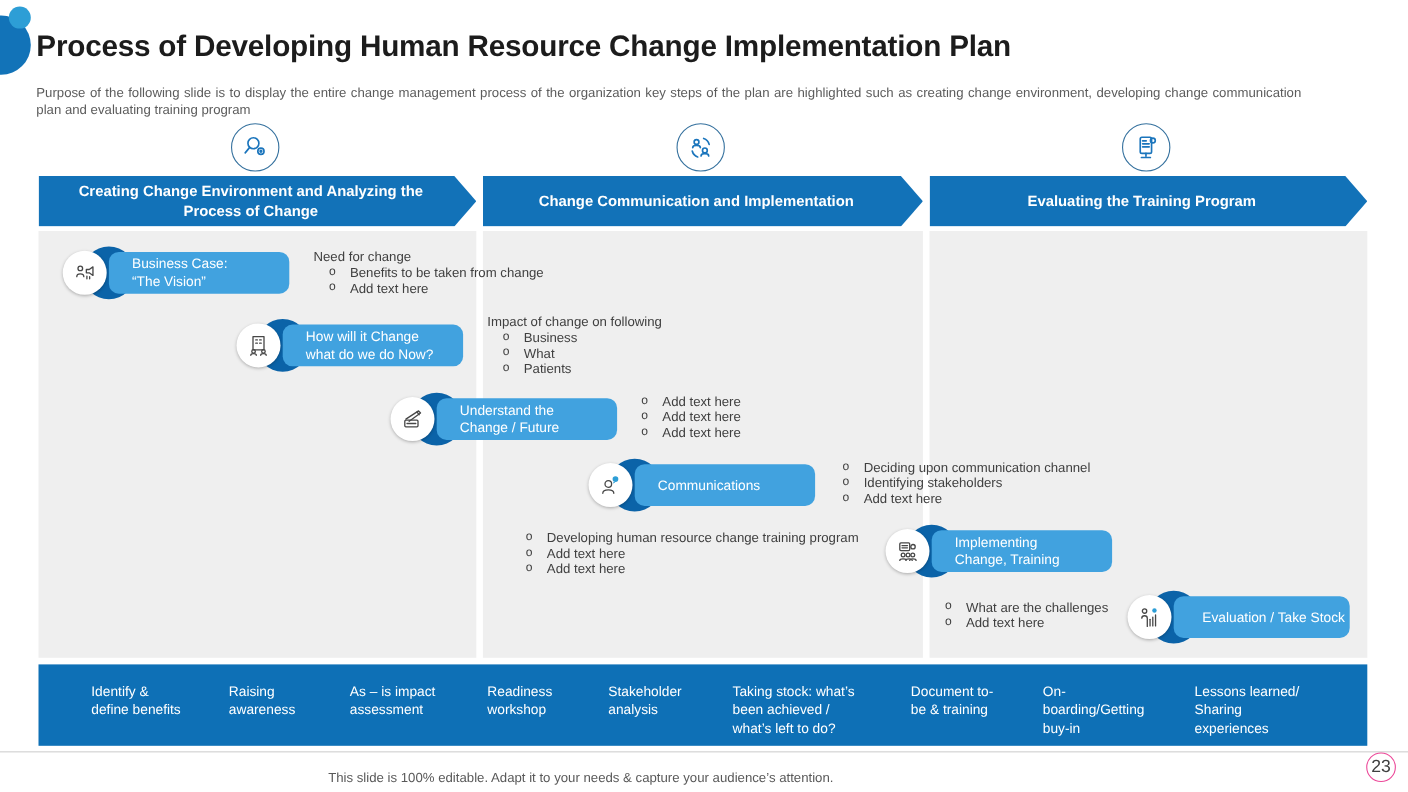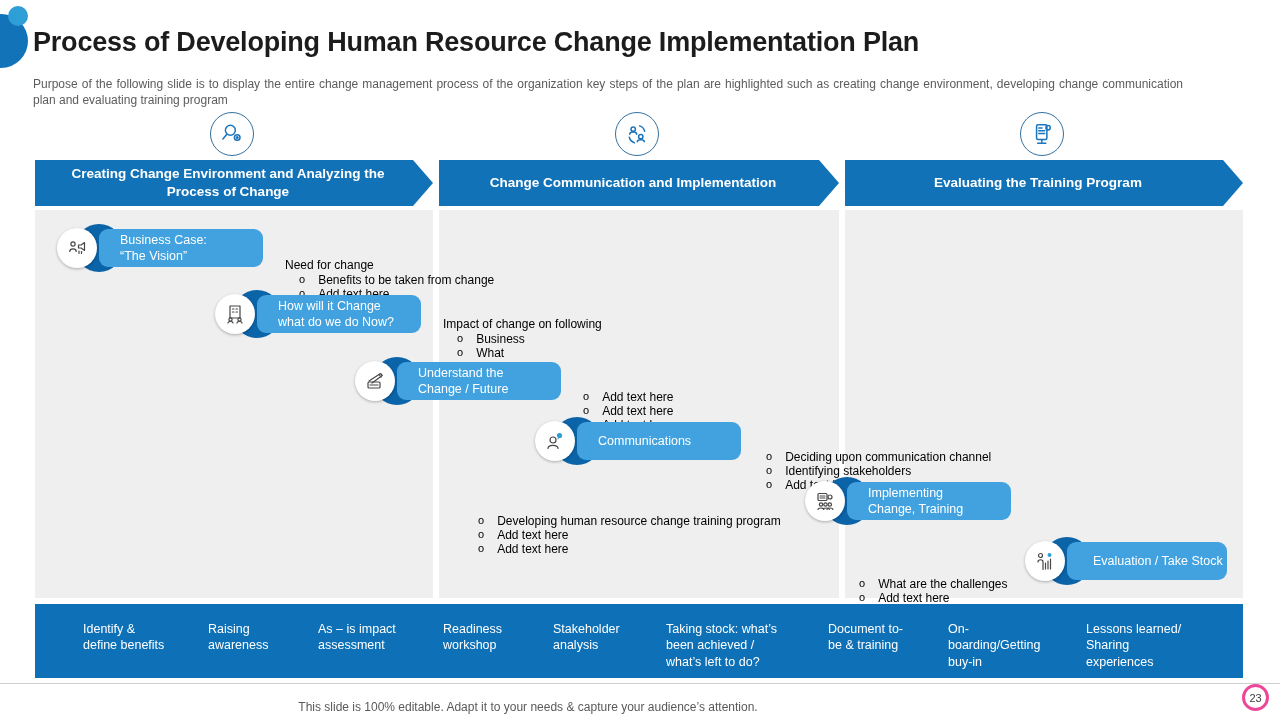--- a/index.html
+++ b/index.html
@@ -49,21 +49,21 @@
   .crescent { position:absolute; left:18px; top:-4px; width:48px; height:48px; border-radius:50%; background:#0B63A8; z-index:1; }
   .step-box { position:absolute; left:42px; top:1px; width:164px; height:38px; background:#41A2DF;
     border-radius:9px; z-index:2; display:flex; align-items:center; padding-left:21px;
     color:#fff; font-size:12.5px; line-height:1.3; white-space:pre-line; }
   .step-6 .step-box { width:160px; padding-left:26px; }
   .badge-circle { position:absolute; left:0; top:0; width:40px; height:40px; border-radius:50%; background:#fff; z-index:3;
     box-shadow:0 1px 3px rgba(0,0,0,.28); display:flex; align-items:center; justify-content:center; }
   .badge-circle svg { width:24px; height:24px; stroke:#474747; fill:none; stroke-width:1.2; stroke-linecap:round; stroke-linejoin:round; }
 
   
-  .note { position:absolute; color:#000000; font-size:12px; line-height:1.18;margin-top:32px; }
+  .note { position:absolute; color:#404040; font-size:12px; line-height:1.18; }
   .note-title { margin-bottom:1px; }
   .note-title:empty { display:none; }
   .note ul { list-style:none; }
   .note li { display:flex; }
   .note li::before { content:"o"; margin-left:14px; margin-right:13px; font-size:11px; }
   .note-1 { left:285px; top:226px; width:250px; }
   .note-2 { left:443px; top:285px; width:250px; }
   .note-3 { left:575px; top:358px; width:220px; }
   .note-4 { left:752px; top:418px; width:290px; }
   .note-5 { left:470px; top:482px; width:340px; }
@@ -73,22 +73,22 @@
   
   .timeline { position:absolute; left:35px; top:604px; width:1208px; height:74px; background:#0E70B6; }
   .tl-item { position:absolute; top:17px; color:#fff; font-size:12.5px; line-height:1.3; white-space:pre-line; }
   .tl-0 { left:48px; }  .tl-1 { left:173px; } .tl-2 { left:283px; }
   .tl-3 { left:408px; } .tl-4 { left:518px; } .tl-5 { left:631px; }
   .tl-6 { left:793px; } .tl-7 { left:913px; } .tl-8 { left:1051px; }
 
   .footer-divider { position:absolute; left:0; top:683px; width:1280px; border-top:1px solid #CFCFCF; }
   .footer-note { position:absolute; left:0; top:700px; width:1056px; text-align:center; font-size:12px; color:#595959; }
   .page-badge { position:absolute; left:1242px; top:684px; width:27px; height:27px; border-radius:50%;
-    background:#fff; border:3px solid #ec4899; display:flex; align-items:center; justify-content:center;
-    font-size:11px; color:#3f3f3f; }
+    background:#fff; border:1px solid #ec4899; display:flex; align-items:center; justify-content:center;
+    font-size:16px; color:#3f3f3f; }
 </style>
 </head>
 <body>
 
 <div class="slide">
 
   <div class="deco-big"></div>
   <div class="deco-small"></div>
 
   <h1 class="page-title">Process of Developing Human Resource Change Implementation Plan</h1>

